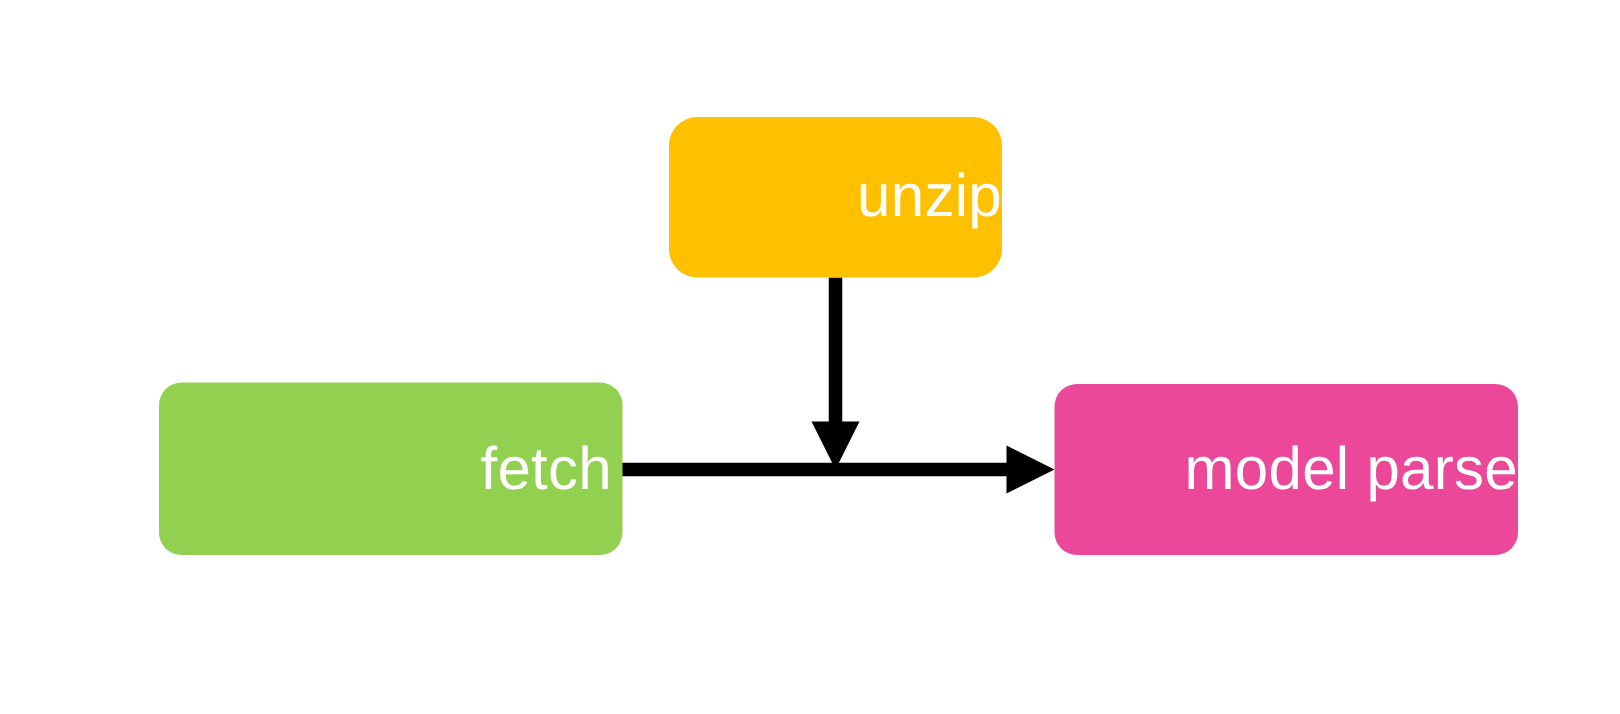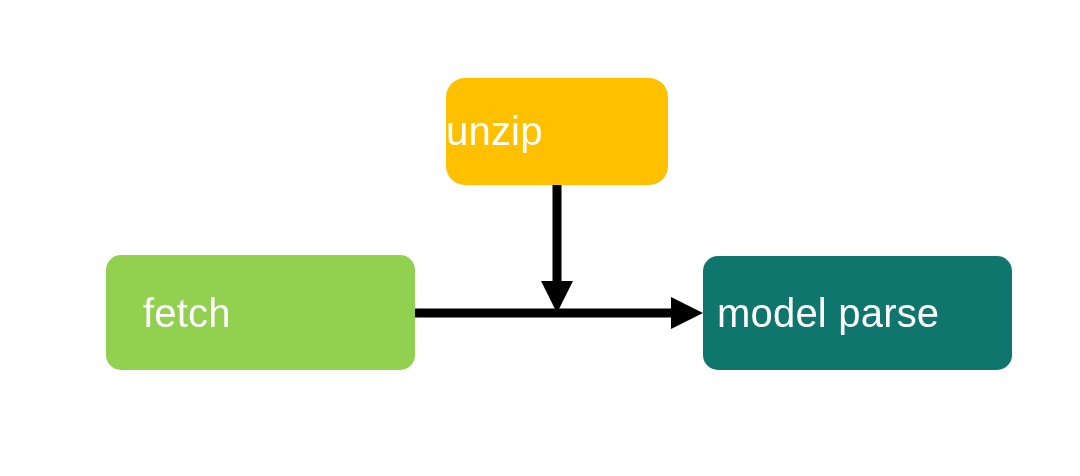--- a/index.html
+++ b/index.html
@@ -30,21 +30,21 @@
     height: 476px;
     z-index: 1;
   }
 
   
   .node {
     position: absolute;
     z-index: 2;
     display: flex;
     align-items: center;
-    justify-content: flex-start;
+    justify-content: flex-end;
     box-sizing: border-box;
   }
 
   .node-label {
     color: #ffffff;
     font-family: "Liberation Sans", sans-serif;
     font-weight: 400;
     font-size: 40px;
     line-height: 1;
     letter-spacing: 0.2px;
@@ -79,21 +79,21 @@
   #node-unzip .node-label {
     transform: translateY(-1px);
   }
 
   
   #node-model-parse {
     left: 703px;
     top: 256px;
     width: 309px;
     height: 114px;
-    background: #0f766e;
+    background: #ec4899;
     border-radius: 15px;
     padding-left: 14px;
   }
 </style>
 </head>
 <body>
 
 <div id="canvas">
 
   <svg id="edge-layer" width="1080" height="476" viewBox="0 0 1080 476" xmlns="http://www.w3.org/2000/svg">

